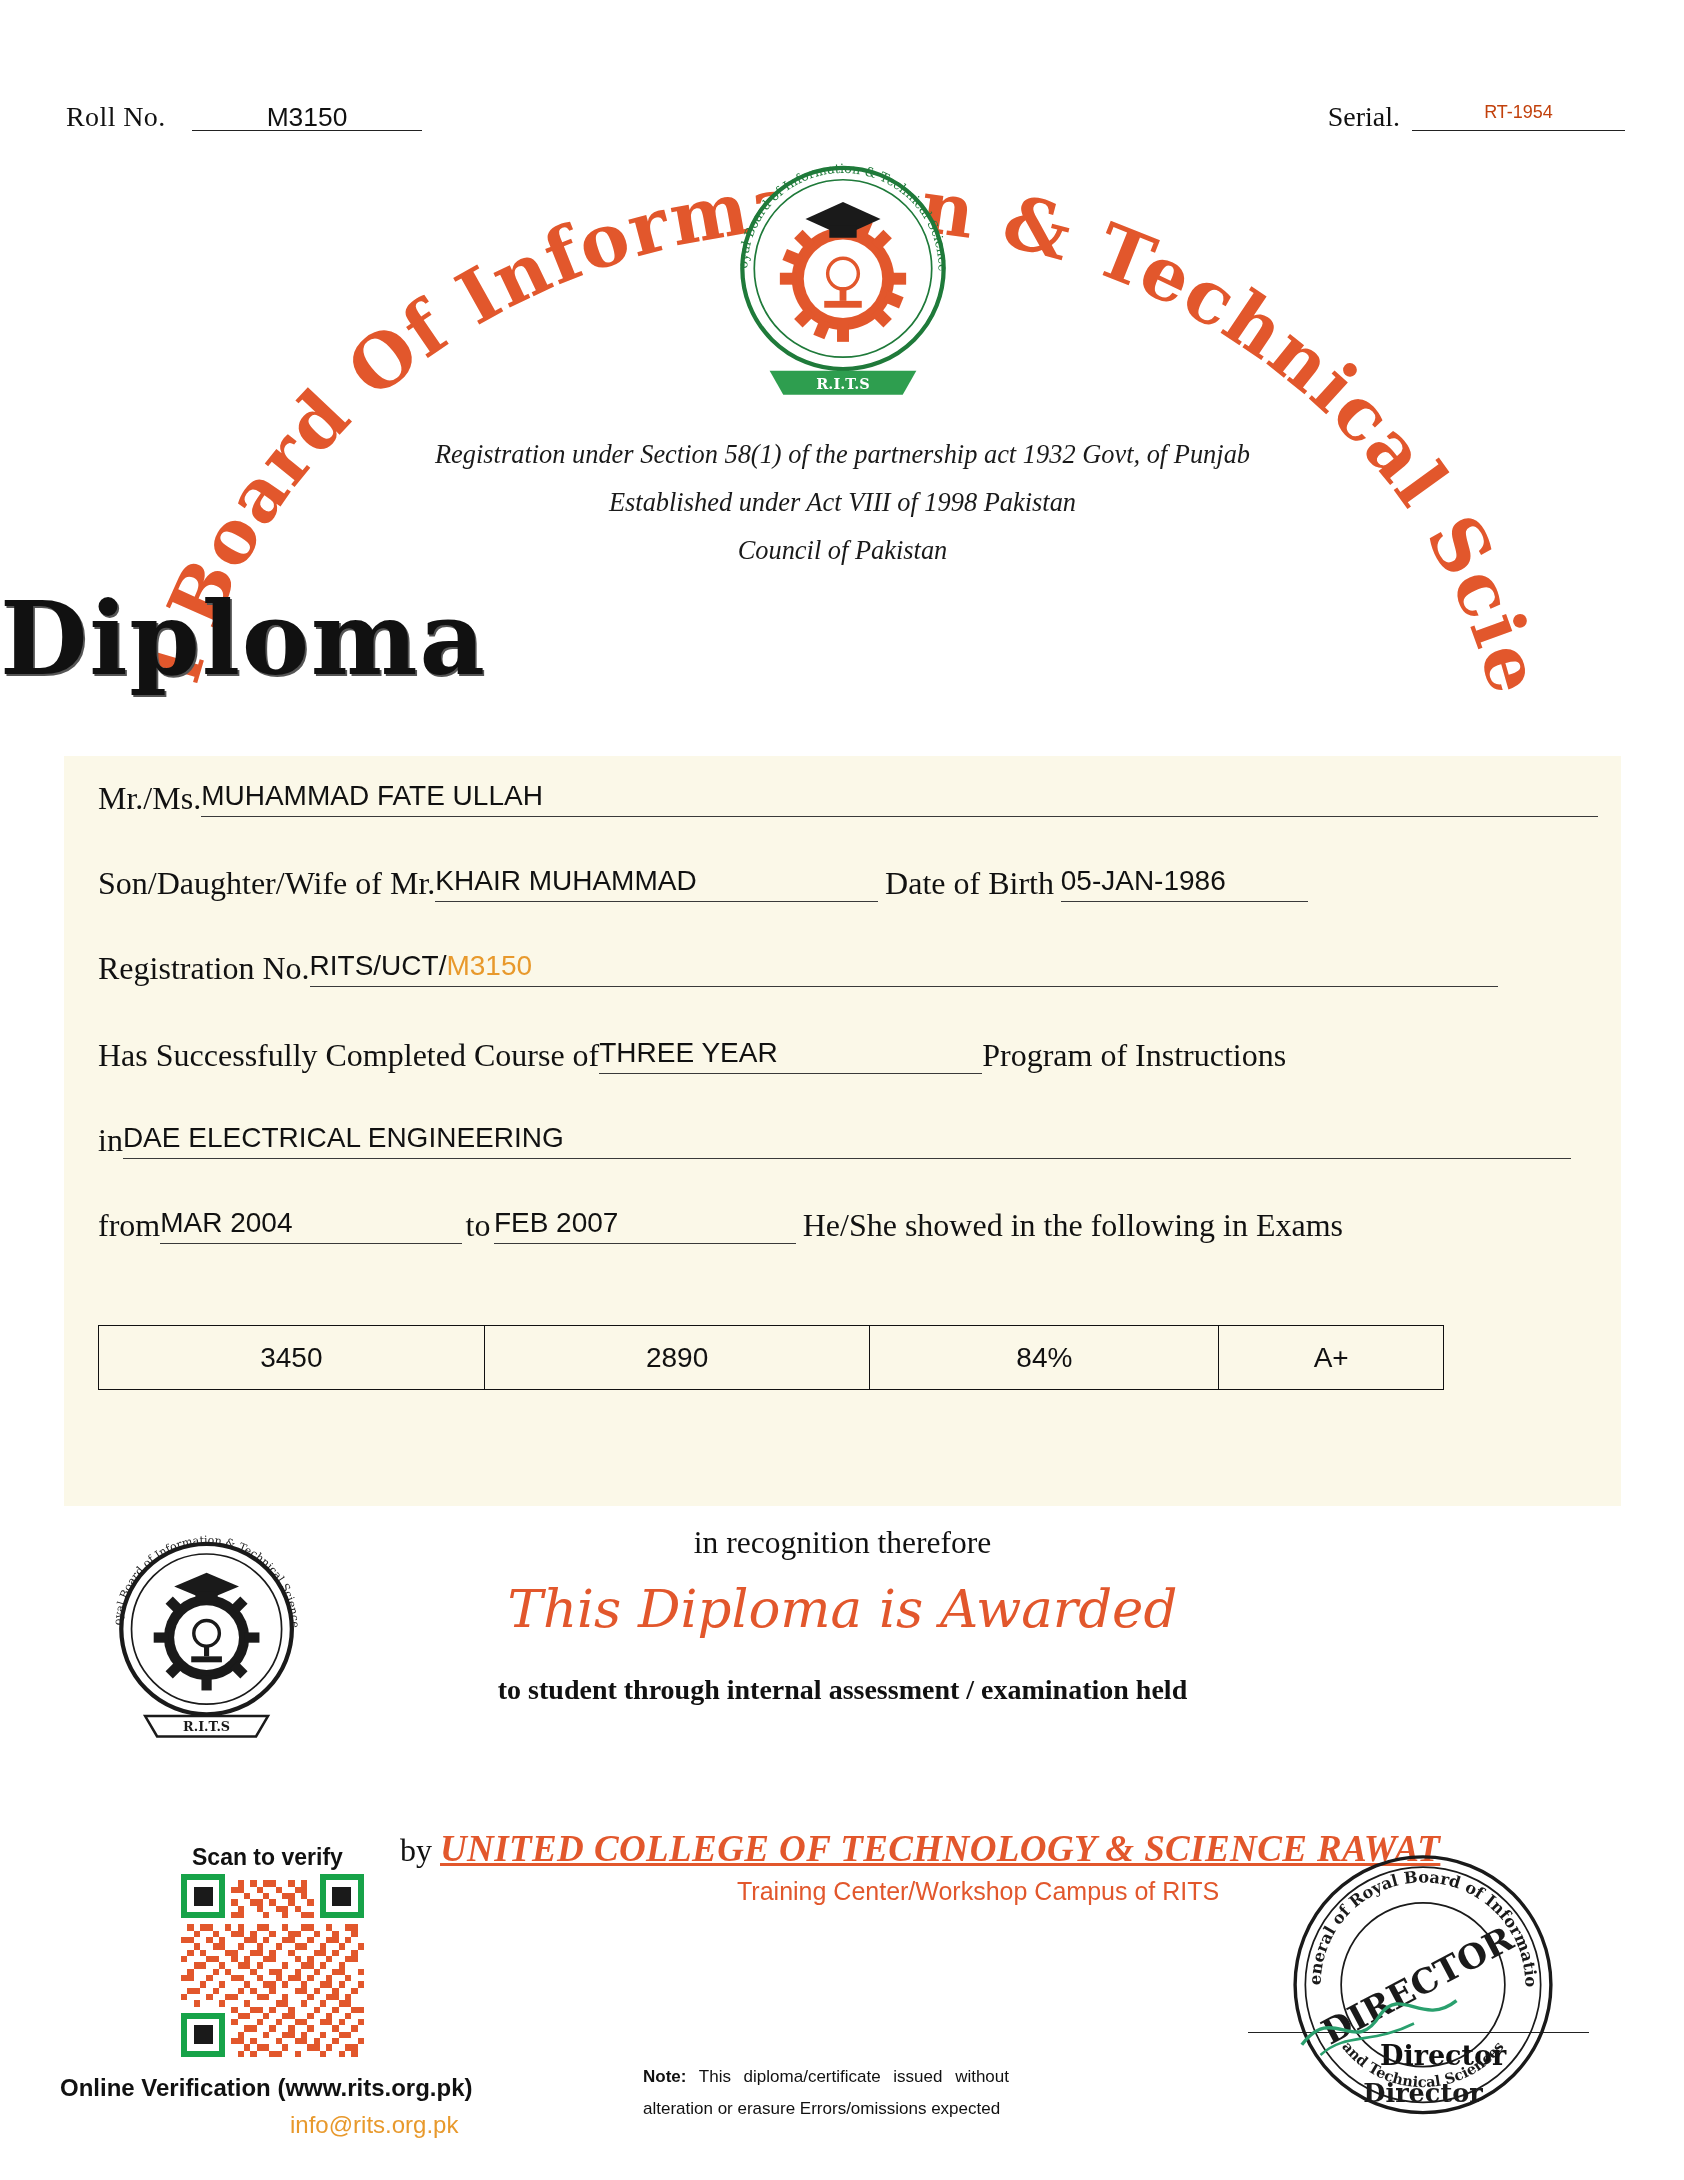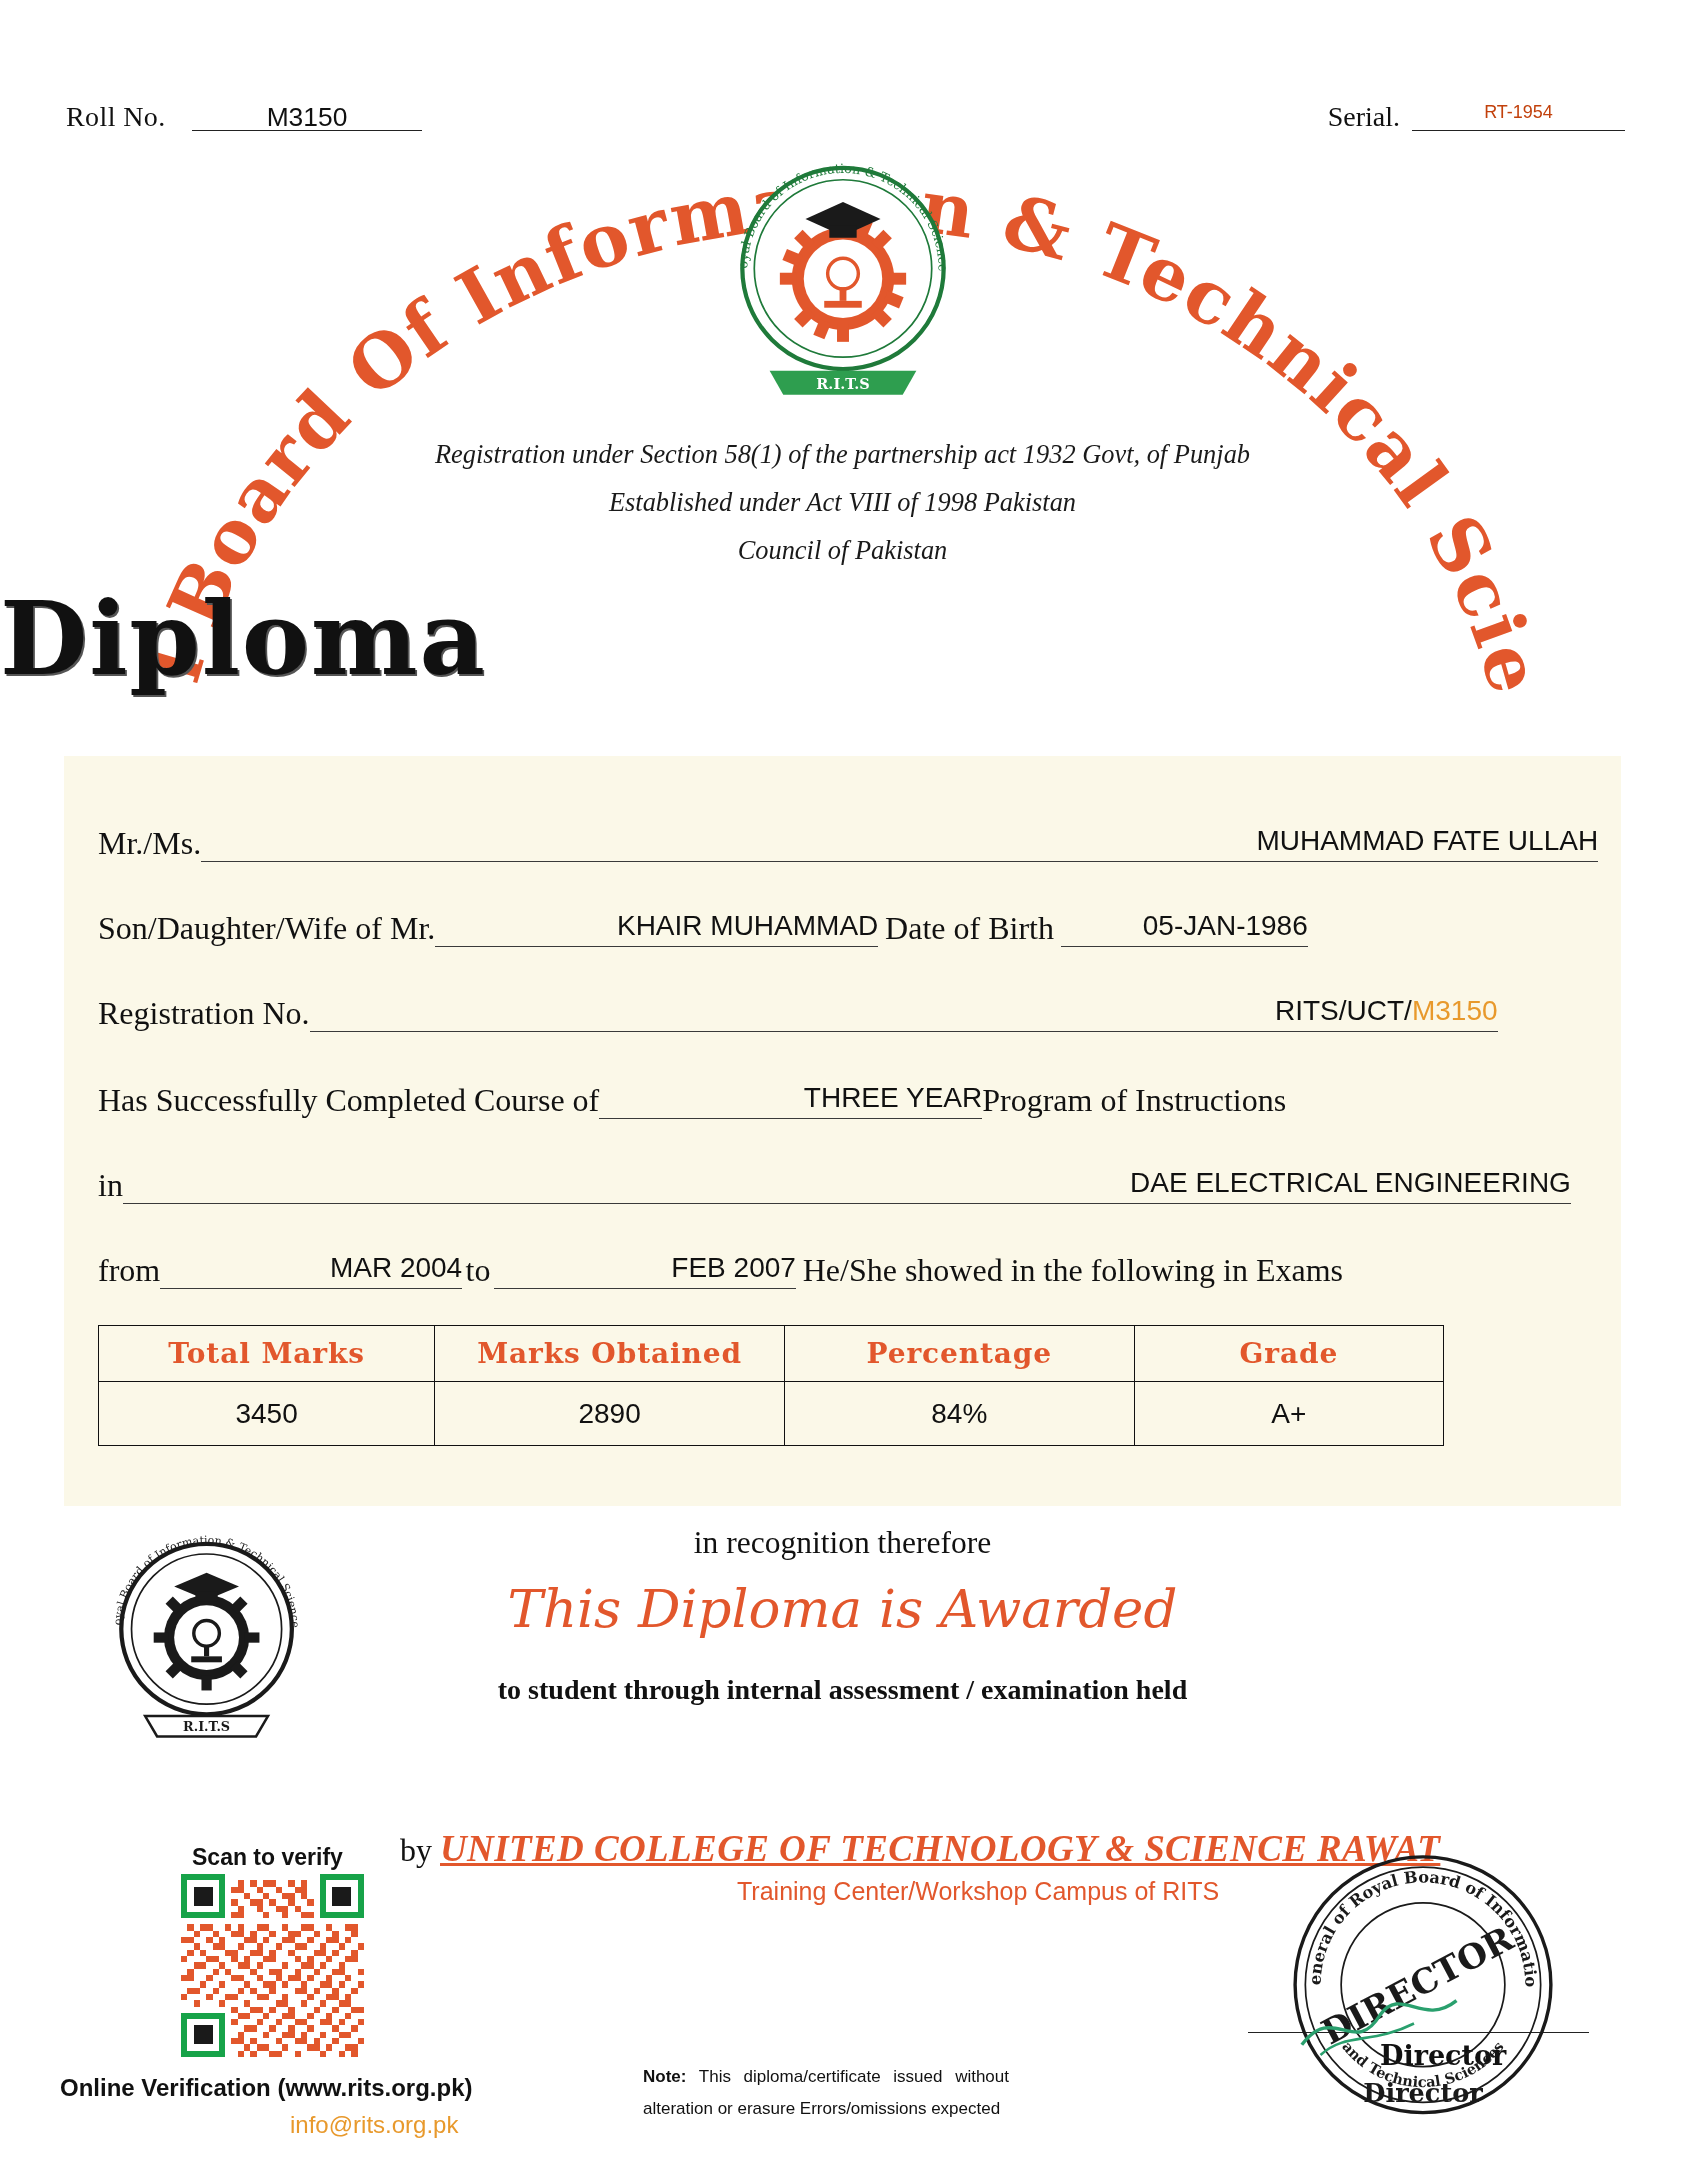--- a/index.html
+++ b/index.html
@@ -138,28 +138,27 @@
     right: 25.6px;
     font-size: 32px;
     color: #111;
     white-space: nowrap;
   }
   .lbl { display: inline-block; vertical-align: bottom; }
   .fill {
     display: inline-block;
     vertical-align: bottom;
     border-bottom: 1.7px solid #3a3a3a;
-    text-align: right;
+    text-align: left;
     font-family: "Liberation Sans", sans-serif;
     font-size: 28px;
     height: 37px;
     padding-bottom: 1.7px;
     box-sizing: border-box;
     overflow: hidden;
-    margin-top: 45px;
   }
   .fill.orange { color: #e8992c; }
   .fill .dark { color: #111; }
 
   
   .marks-table {
     position: absolute;
     left: 98px;
     top: 1325px;
     width: 1346px;
@@ -431,26 +430,20 @@
     <span class="lbl">in</span><span class="fill" style="width:1448px;">DAE ELECTRICAL ENGINEERING</span>
   </div>
 
   <div class="field-row" style="top:451px;">
     <span class="lbl">from</span><span class="fill" style="width:302px;">MAR 2004</span><span class="lbl" style="padding:0 3.4px;">to</span><span class="fill" style="width:302px;">FEB 2007</span><span class="lbl" style="padding-left:6.8px;">He/She showed in the following in Exams</span>
   </div>
 </div>
 
 <table class="marks-table">
   <tbody>
-      <tr>
-    <th style="width:25%;">Total Marks</th>
-    <th style="width:26%;">Marks Obtained</th>
-    <th style="width:26%;">Percentage</th>
-    <th style="width:23%;">Grade</th>
-  </tr>
   <tr>
     <td>3450</td>
     <td>2890</td>
     <td>84%</td>
     <td>A+</td>
   </tr>
 </tbody>
   </table>
 
 <svg class="emblem-bottom" viewBox="0 0 265 265">

